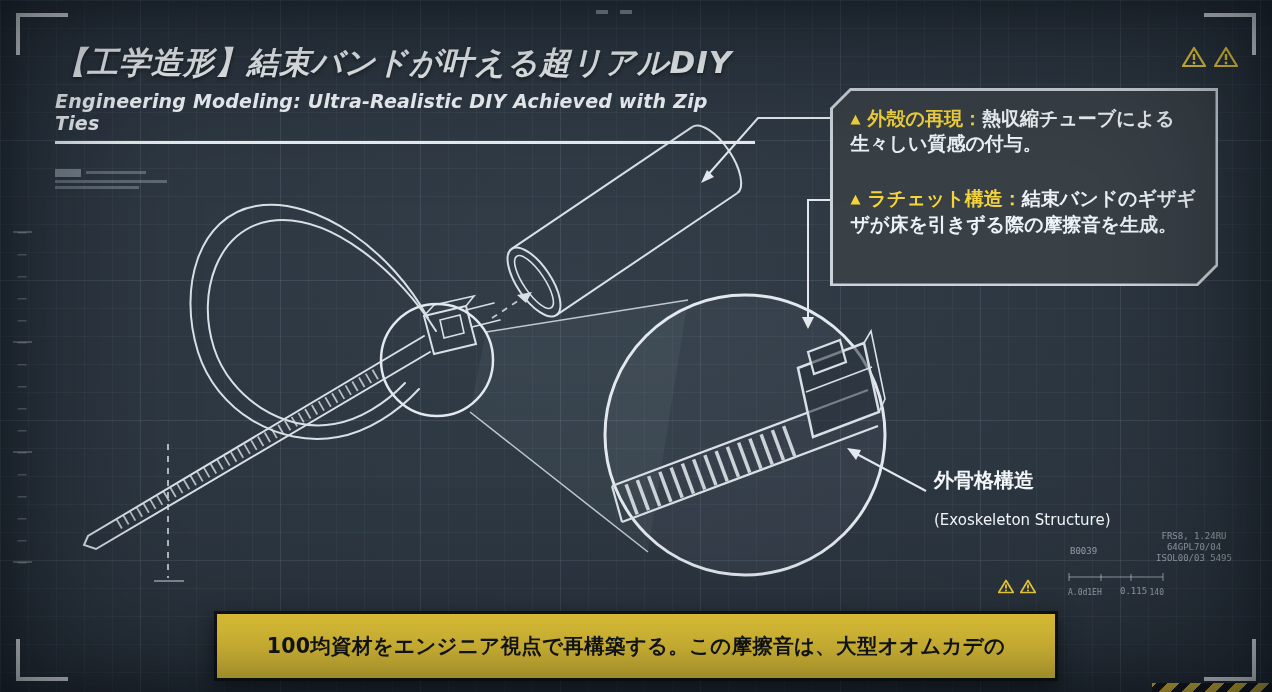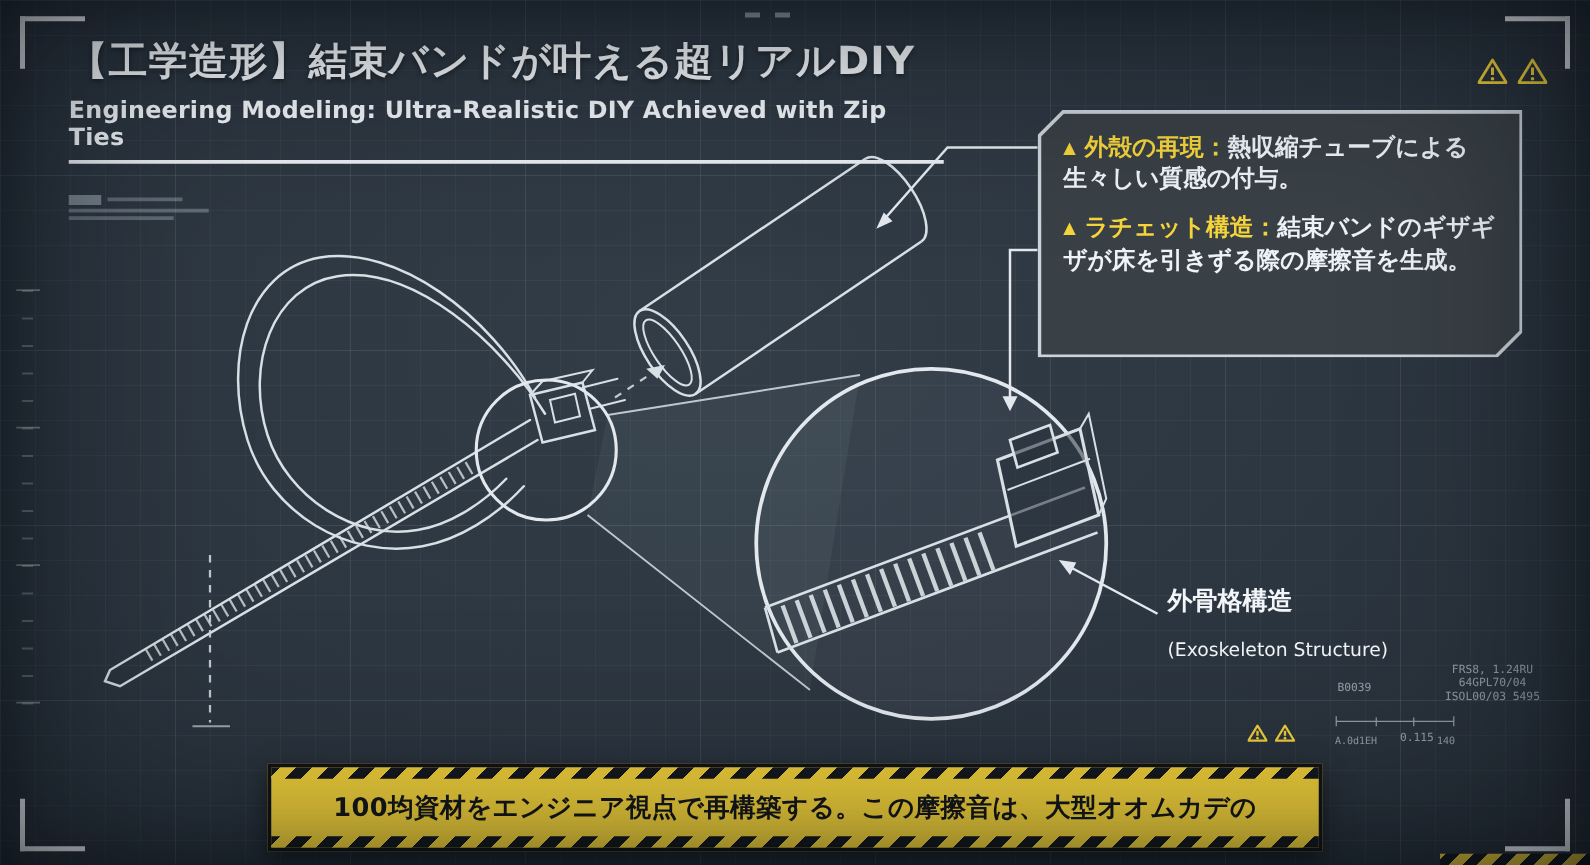--- a/index.html
+++ b/index.html
@@ -20,57 +20,57 @@
   }
   .vignette{position:absolute;inset:0;pointer-events:none;
     box-shadow:inset 0 0 170px rgba(3,8,14,0.65), inset 0 0 46px rgba(3,8,14,0.35);}
   .corner{position:absolute;width:48px;height:38px;pointer-events:none;}
   .corner.tl{left:16px;top:13px;border-left:4px solid #e9eef2;border-top:4px solid #e9eef2;}
   .corner.tr{right:16px;top:13px;border-right:4px solid #e9eef2;border-top:4px solid #e9eef2;}
   .corner.bl{left:16px;bottom:11px;border-left:4px solid #e9eef2;border-bottom:4px solid #e9eef2;}
   .corner.br{right:16px;bottom:11px;border-right:4px solid #e9eef2;border-bottom:4px solid #e9eef2;}
   .topmark{position:absolute;height:4px;width:12px;background:rgba(235,243,248,0.5);}
 
-  .header{position:absolute;left:55px;top:30px;width:700px;}
+  .header{position:absolute;left:55px;top:43px;width:700px;font-style:italic;}
   .t-jp{font-size:31px;font-weight:bold;letter-spacing:1px;margin:0;line-height:1.25;
         text-shadow:0 2px 4px rgba(0,0,0,0.45);}
   .t-en{display:inline-block;font-size:19px;font-weight:bold;margin:8px 0 16px 0;
         padding-bottom:7px;border-bottom:3px solid #e9eef2;letter-spacing:0.2px;}
   .fineprint{margin-top:9px;display:flex;flex-direction:column;gap:3px;}
   .fineprint .fp-row{display:flex;gap:5px;}
   .fineprint i{display:block;height:3px;background:rgba(200,215,225,0.32);}
 
   .diagram{position:absolute;left:0;top:0;}
 
   .callout{
     position:absolute;left:830px;top:88px;width:388px;height:198px;
     background:#ccd4da;
     clip-path:polygon(20px 0,100% 0,100% calc(100% - 20px),calc(100% - 20px) 100%,0 100%,0 20px);
     filter:drop-shadow(0 4px 10px rgba(0,0,0,0.4));
   }
   .callout-inner{
     position:absolute;inset:2.5px;background:rgba(16,22,28,0.78);
     clip-path:polygon(19px 0,100% 0,100% calc(100% - 19px),calc(100% - 19px) 100%,0 100%,0 19px);
-    padding:15px 18px;box-sizing:border-box;display:flex;flex-direction:column;gap:13px;
+    padding:15px 18px;box-sizing:border-box;display:flex;flex-direction:column;gap:29px;
   }
   .c-item{font-size:19px;line-height:1.36;font-weight:bold;color:#eef3f7;}
   .c-marker{color:#f5d43c;font-size:13px;margin-right:7px;position:relative;top:-2px;}
   .c-key{color:#f5d43c;}
 
   .exo-label{position:absolute;left:934px;top:468px;line-height:1.25;}
   .exo-jp{font-size:20px;font-weight:bold;}
   .exo-en{font-size:15px;margin-top:18px;}
 
   .warn-top{position:absolute;right:34px;top:46px;display:flex;gap:8px;}
   .warn-bottom{position:absolute;left:998px;top:579px;display:flex;gap:6px;}
 
   .banner{
     position:absolute;left:214px;top:611px;width:844px;height:70px;box-sizing:border-box;
     border:3px solid #111418;background:#f0d03a;box-shadow:0 7px 18px rgba(0,0,0,0.5);
-    display:flex;flex-direction:column;
+    display:flex;flex-direction:column;align-items:center;
   }
   .stripe{height:9px;background:repeating-linear-gradient(-45deg,#15181c 0 9px,#f0d03a 9px 18px);}
   .banner-body{flex:1;display:flex;flex-direction:column;justify-content:center;align-items:center;
     color:#15171b;font-weight:bold;font-size:20.5px;line-height:23px;letter-spacing:0.3px;}
 
   .mono{font-family:"DejaVu Sans Mono","Liberation Mono",monospace;color:rgba(215,228,238,0.6);}
   .readout-right{position:absolute;left:1146px;top:531px;width:96px;text-align:center;font-size:9px;line-height:11px;}
   .readout-b{position:absolute;left:1070px;top:546px;font-size:9px;}
   .readout-v{position:absolute;left:1120px;top:546px;font-size:9px;margin-top:40px;}
   .scale{position:absolute;left:1068px;top:567px;width:96px;}

